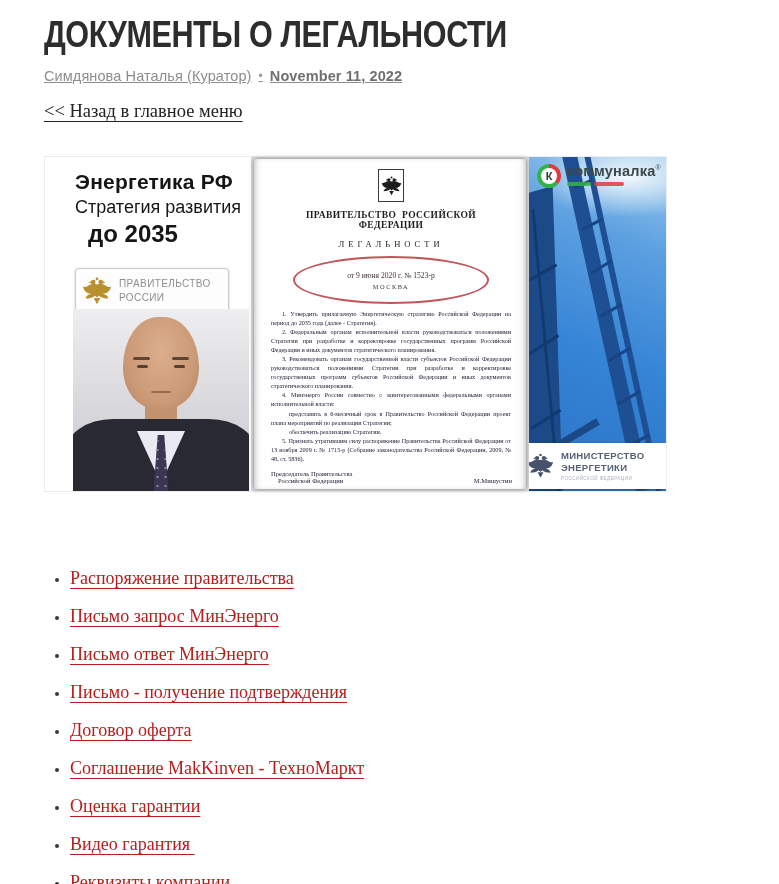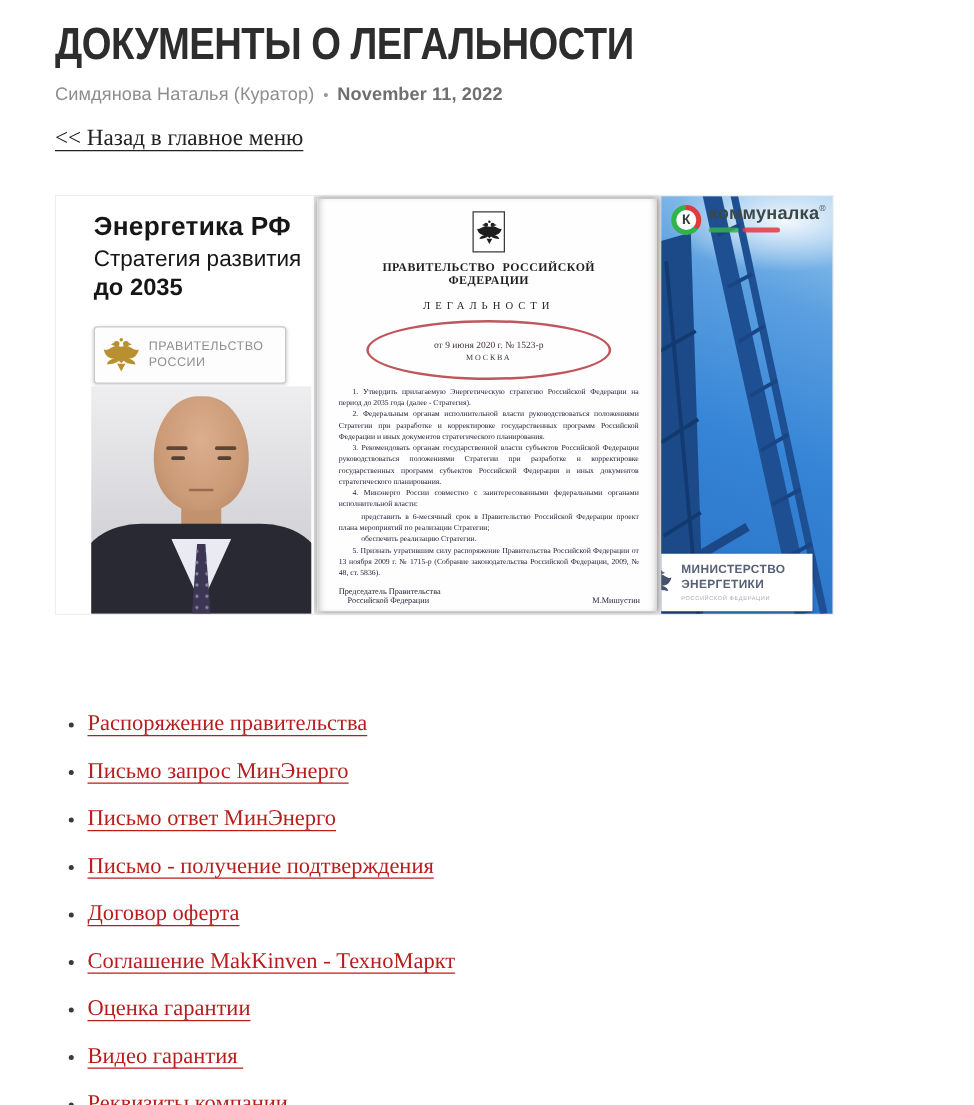--- a/index.html
+++ b/index.html
@@ -6,37 +6,37 @@
   html,body { background:#fff; }
   .page { position:relative; width:779px; height:884px; background:#fff; overflow:hidden;
           font-family:"Liberation Sans", sans-serif; }
   .content { padding:14px 0 0 44px; }
 
   
   .page-title { font-size:36px; font-weight:700; color:#2d2d2d; letter-spacing:-0.5px;
                 transform:scaleX(0.85); transform-origin:left center; white-space:nowrap;
                 font-family:"Liberation Sans", sans-serif; }
   .byline { margin-top:12px; font-size:14.5px; color:#8d8d8d; display:flex; align-items:center; gap:7px;
-            letter-spacing:0.1px; }
+            letter-spacing:0.1px;text-decoration:underline; }
   .byline .date { color:#6f6f6f; font-weight:600; }
   .byline .dot { color:#9a9a9a; font-size:12px; }
   .back-link { display:inline-block; margin-top:17px; font-family:"Liberation Serif", serif;
                font-size:18.5px; color:#222; text-decoration:underline; text-underline-offset:4px;
                text-decoration-thickness:1px; cursor:pointer; }
 
   
   .hero { position:relative; margin-top:34px; width:623px; height:336px; display:flex;
           border:1px solid #ededed; background:#fff; }
 
   
   .hero-left { position:relative; width:206px; background:#fff; flex:0 0 206px; }
   .energy-heading { padding:12px 6px 0 30px; color:#161616; line-height:1.28; }
   .energy-heading .l1 { font-size:21px; font-weight:700; letter-spacing:0.2px; }
   .energy-heading .l2 { font-size:18px; font-weight:500; }
-  .energy-heading .l3 { font-size:19px; font-weight:700; }
+  .energy-heading .l3 { font-size:24px; font-weight:700;margin-left:13px; }
   .gov-badge { margin:18px 0 0 30px; width:154px; height:46px; background:#fdfdfd;
                border:1px solid #c9c9c9; border-radius:3px; box-shadow:0 1px 3px rgba(0,0,0,0.18);
                display:flex; align-items:center; gap:7px; padding:3px 6px; }
   .gov-badge .emblem { width:30px; height:34px; flex:0 0 30px; }
   .gov-badge .txt { font-size:10px; color:#8f8f8f; letter-spacing:0.4px; line-height:1.35; }
 
   
   .pm-photo { position:absolute; bottom:0; left:28px; width:176px; height:182px; overflow:hidden;
               background:linear-gradient(180deg,#eeeef0 0%,#d8d8dc 55%,#c8c8cd 100%); }
   .pm-neck { position:absolute; bottom:62px; left:50%; transform:translateX(-50%);
@@ -98,21 +98,21 @@
                   display:flex; align-items:center; justify-content:center; }
   .brand-circle .inner { width:16px; height:16px; border-radius:50%; background:#fff; color:#2e3b3b;
                          font-size:11px; font-weight:700; display:flex; align-items:center;
                          justify-content:center; line-height:1; }
   .brand-name { font-size:14.5px; font-weight:700; color:#3c4747; letter-spacing:0.2px; line-height:1; }
   .brand-name sup { font-size:7px; font-weight:400; color:#4a5555; }
   .brand-tagline { margin-top:3px; display:flex; gap:3px; }
   .brand-tagline .w1 { width:24px; height:4px; border-radius:2px; background:#33b24a; opacity:.85; }
   .brand-tagline .w2 { width:30px; height:4px; border-radius:2px; background:#e0393f; opacity:.85; }
 
-  .ministry-badge { position:absolute; right:16px; bottom:2px; width:148px; background:#fff;
+  .ministry-badge { position:absolute; right:0; bottom:2px; width:148px; background:#fff;
                     border-radius:9px 0 0 9px; padding:7px 6px 7px 9px; display:flex;
                     align-items:center; gap:7px; box-shadow:0 1px 3px rgba(0,0,0,0.25); }
   .ministry-badge .emblem { width:27px; height:30px; flex:0 0 27px; }
   .ministry-badge .mtxt { line-height:1.25; }
   .ministry-badge .m1 { font-size:9.5px; font-weight:700; color:#555f75; letter-spacing:0.3px; }
   .ministry-badge .msub { font-size:4.5px; color:#a6adbd; letter-spacing:0.5px; margin-top:2.5px; }
 
   
   .doc-links { margin:76px 0 0 0; padding-left:26px; list-style:disc; }
   .doc-links li { margin-bottom:16.5px; font-size:18px; line-height:21.5px; color:#4a4a4a;

